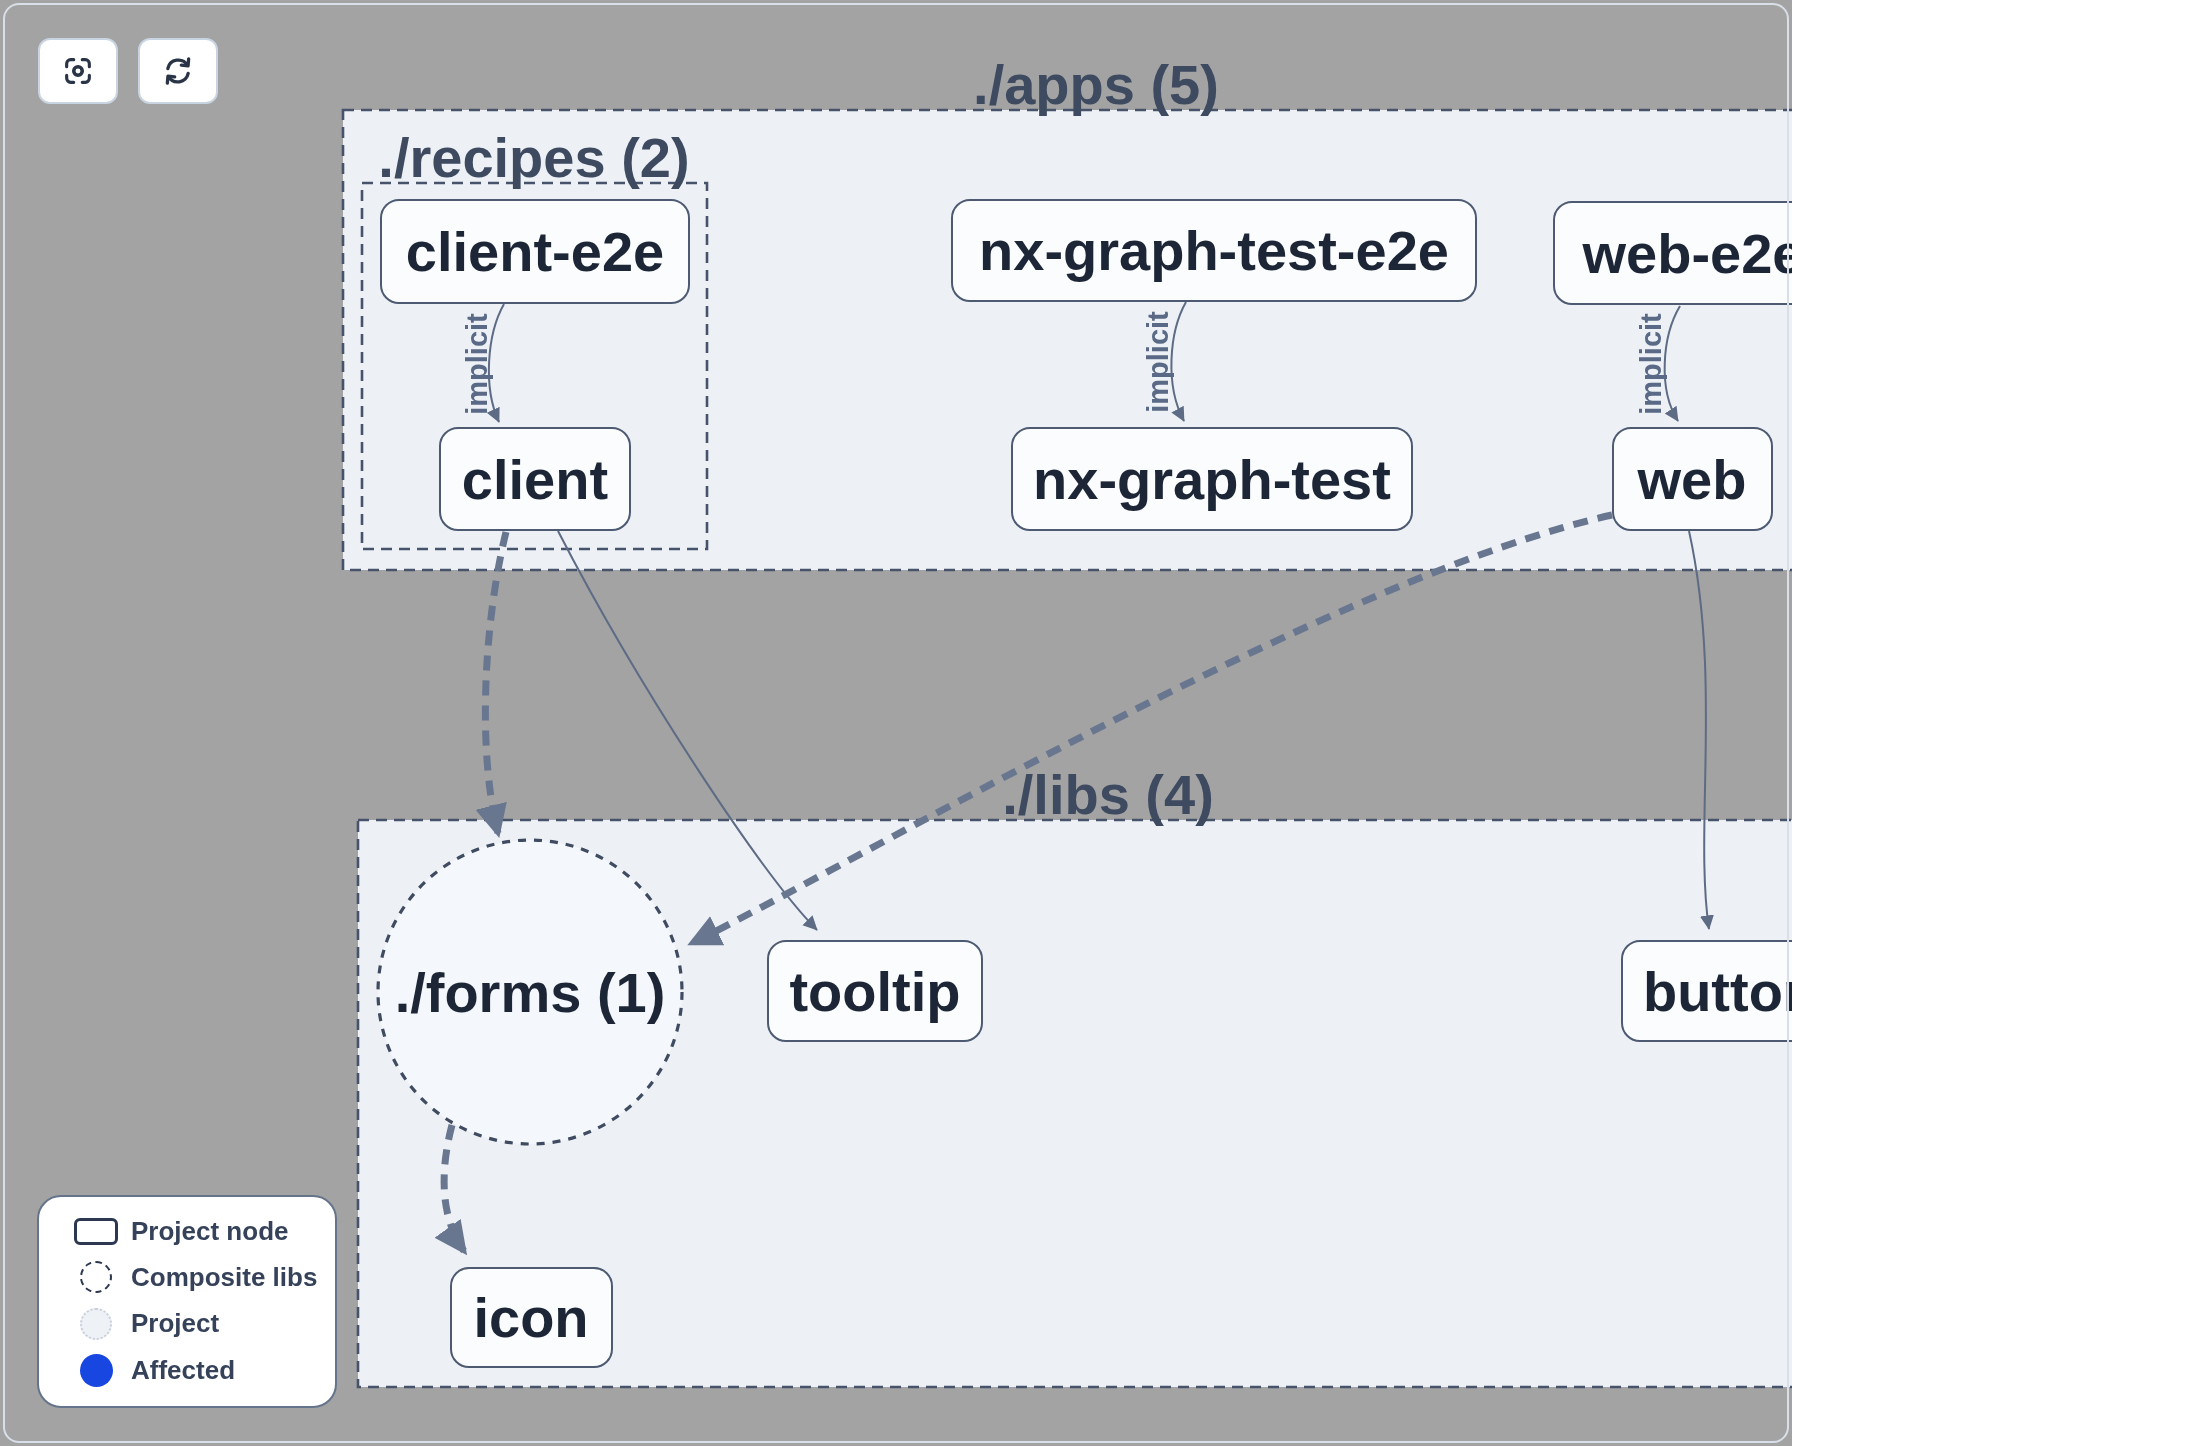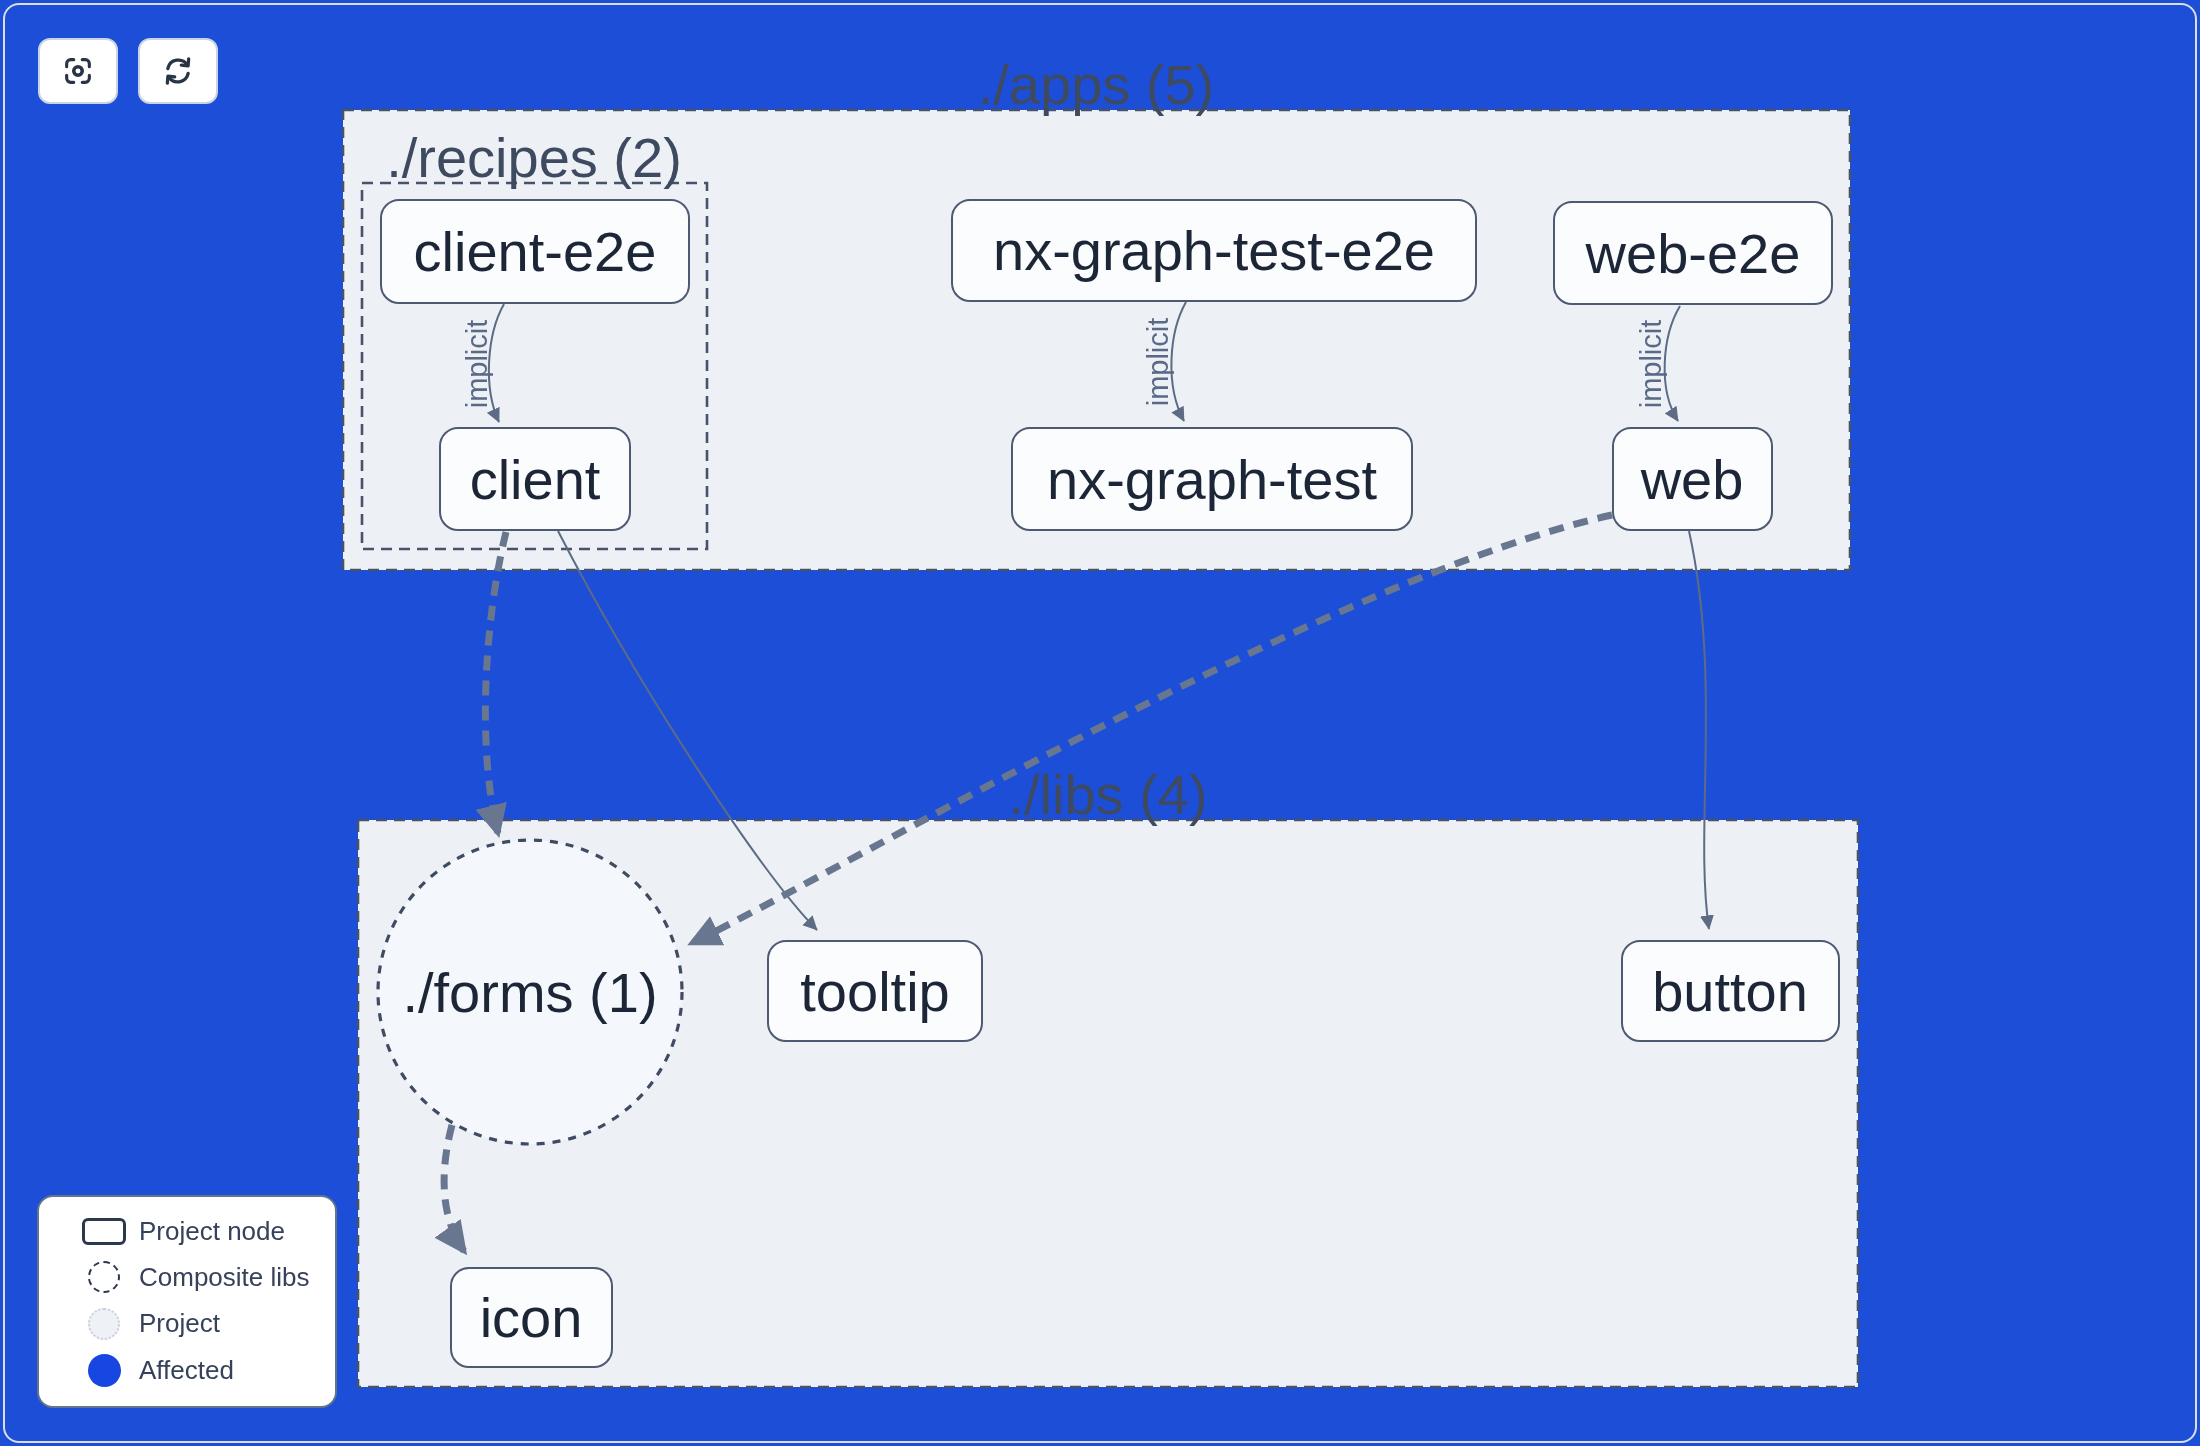--- a/index.html
+++ b/index.html
@@ -1,32 +1,32 @@
 <!DOCTYPE html>
 <html><head>
 <meta charset="utf-8">
 <style>
   html,body{margin:0;padding:0;background:#fff;}
-  .app{position:relative;width:2200px;height:1446px;background:#1d4ed8;
-       font-family:"Liberation Sans",sans-serif;overflow:hidden;}
+  .app{position:relative;width:1792px;height:1446px;background:#a3a3a3;
+       font-family:"Liberation Sans",sans-serif;overflow:hidden;font-weight:bold;}
   .card-frame{position:absolute;left:3px;top:3px;right:3px;bottom:3px;
        border:2px solid #d9dfe9;border-radius:16px;pointer-events:none;}
   .graph-svg{position:absolute;left:0;top:0;}
 
   
   .toolbar{position:absolute;left:38px;top:38px;display:flex;gap:20px;}
   .tool-btn{width:80px;height:66px;background:#ffffff;border:2px solid #c9d4e2;
        border-radius:12px;display:flex;align-items:center;justify-content:center;
        box-sizing:border-box;cursor:pointer;}
   .tool-btn svg{stroke:#2a3447;fill:none;stroke-width:2.2;stroke-linecap:round;stroke-linejoin:round;}
 
   
   .legend{position:absolute;left:37px;top:1195px;width:300px;height:213px;
-       background:#ffffff;border:2px solid #64748b;border-radius:16px;box-sizing:border-box;
-       display:flex;flex-direction:column;justify-content:space-around;padding:12px 16px;text-align:center;}
+       background:#ffffff;border:2px solid #64748b;border-radius:24px;box-sizing:border-box;
+       display:flex;flex-direction:column;justify-content:space-around;padding:12px 8px;}
   .legend-row{display:flex;align-items:center;}
   .legend-swatch{width:70px;display:flex;justify-content:center;flex:0 0 70px;margin-left:14px;}
   .legend-label{font-size:26px;color:#36425a;}
   .sw-project{width:44px;height:27px;border:3px solid #2c3850;border-radius:6px;background:#fff;box-sizing:border-box;}
   .sw-composite{width:32px;height:32px;border:2.5px dashed #2c3850;border-radius:50%;background:#fff;box-sizing:border-box;}
   .sw-affected{width:32px;height:32px;border:2.5px dotted #c9cfda;border-radius:50%;background:#eef1f6;box-sizing:border-box;}
   .sw-touched{width:33px;height:33px;border-radius:50%;background:#1747e0;}
 
   
   .grp{fill:#edf1f6;stroke:#47536a;stroke-width:2.6;stroke-dasharray:11 7;}

